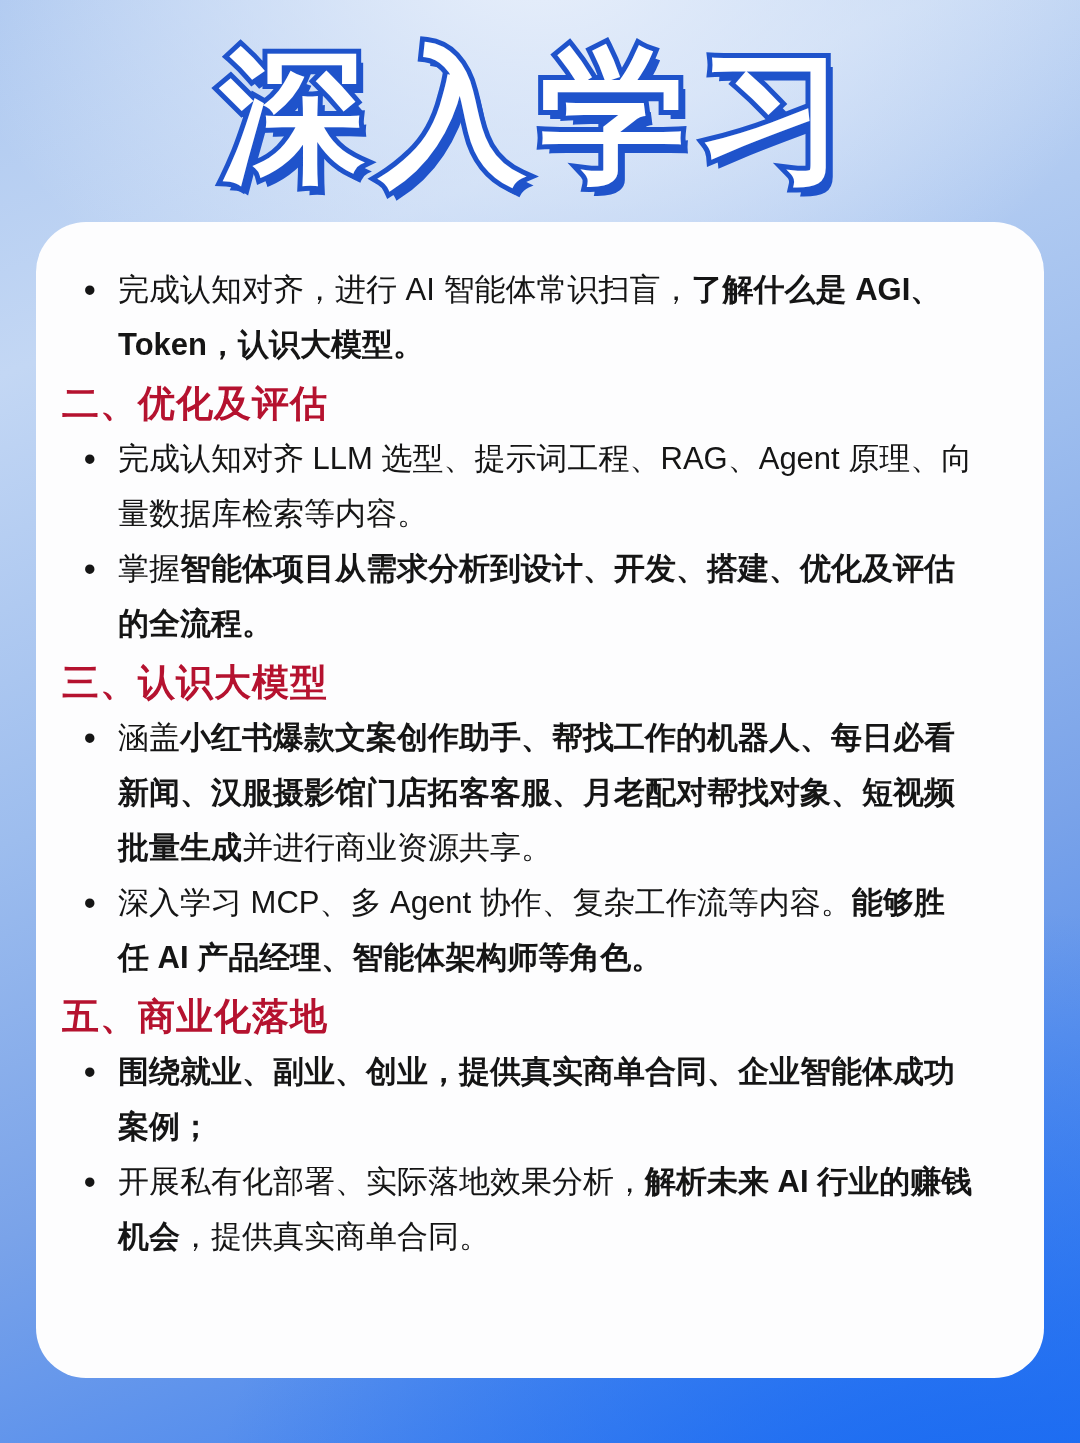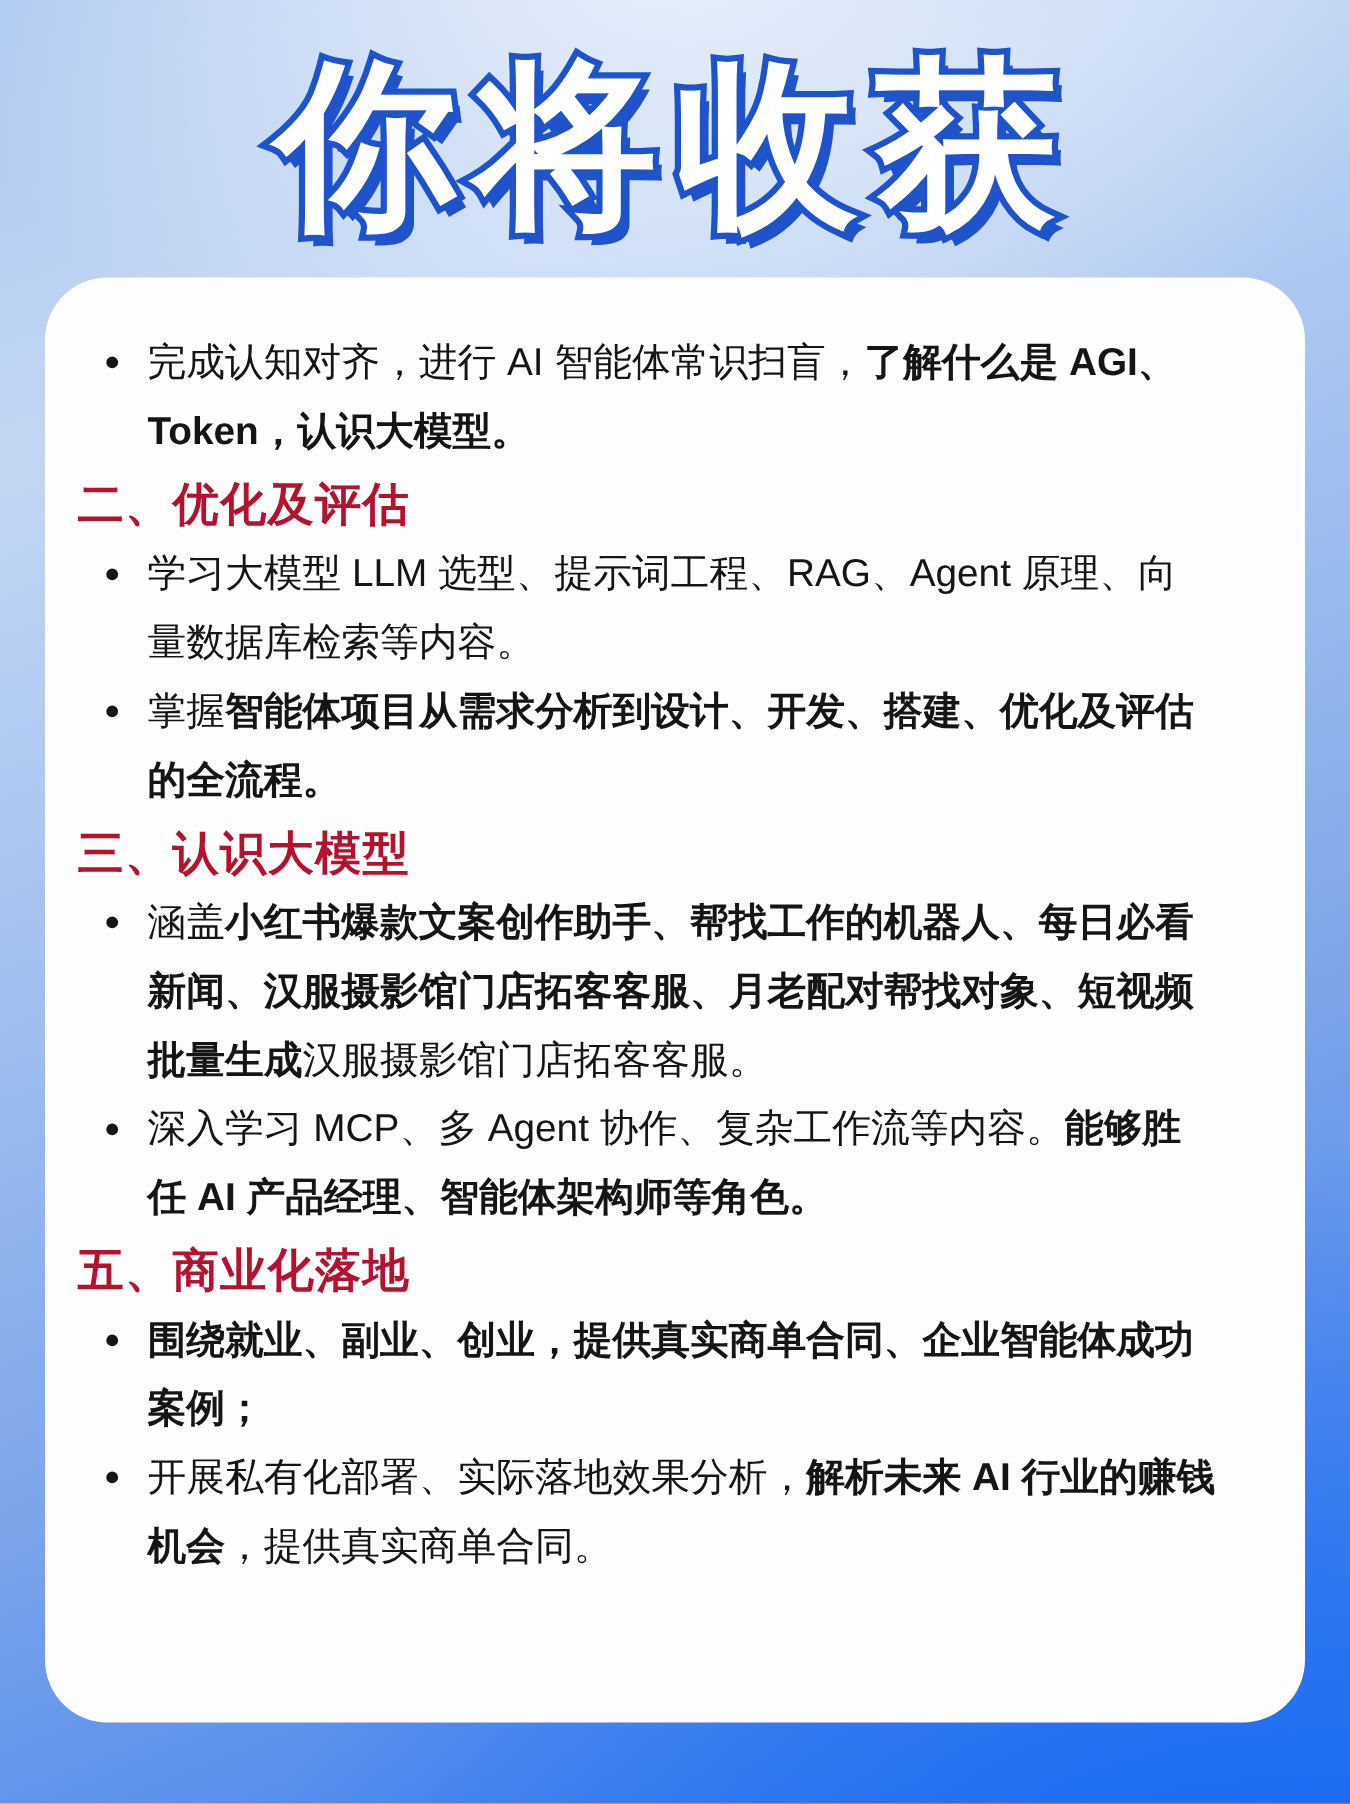--- a/index.html
+++ b/index.html
@@ -69,44 +69,44 @@
     font-weight:700;
     color:var(--text);
   }
   .run{font-weight:400;}
   .run.bold{font-weight:800;}
 </style>
 </head>
 <body>
 
 <div class="poster">
-  <h1 class="title">你将收获</h1>
+  <h1 class="title">深入学习</h1>
   <div class="card">
     <div id="sections">
         <div class="section">
           <ul class="bullets">
             <li class="bullet-item"><span class="run">完成认知对齐，进行 AI 智能体常识扫盲，</span><span class="run bold">了解什么是 AGI、
 Token，认识大模型。</span></li>
           </ul>
         </div>
         <div class="section">
           <h2 class="section-heading">二、优化及评估</h2>
           <ul class="bullets">
-            <li class="bullet-item"><span class="run">学习大模型 LLM 选型、提示词工程、RAG、Agent 原理、向
+            <li class="bullet-item"><span class="run">完成认知对齐 LLM 选型、提示词工程、RAG、Agent 原理、向
 量数据库检索等内容。</span></li>
             <li class="bullet-item"><span class="run">掌握</span><span class="run bold">智能体项目从需求分析到设计、开发、搭建、优化及评估
 的全流程。</span></li>
           </ul>
         </div>
         <div class="section">
           <h2 class="section-heading">三、认识大模型</h2>
           <ul class="bullets">
             <li class="bullet-item"><span class="run">涵盖</span><span class="run bold">小红书爆款文案创作助手、帮找工作的机器人、每日必看
 新闻、汉服摄影馆门店拓客客服、月老配对帮找对象、短视频
-批量生成</span><span class="run">汉服摄影馆门店拓客客服。</span></li>
+批量生成</span><span class="run">并进行商业资源共享。</span></li>
           </ul>
         </div>
         <div class="section">
           <ul class="bullets">
             <li class="bullet-item"><span class="run">深入学习 MCP、多 Agent 协作、复杂工作流等内容。</span><span class="run bold">能够胜
 任 AI 产品经理、智能体架构师等角色。</span></li>
           </ul>
         </div>
         <div class="section">
           <h2 class="section-heading">五、商业化落地</h2>

